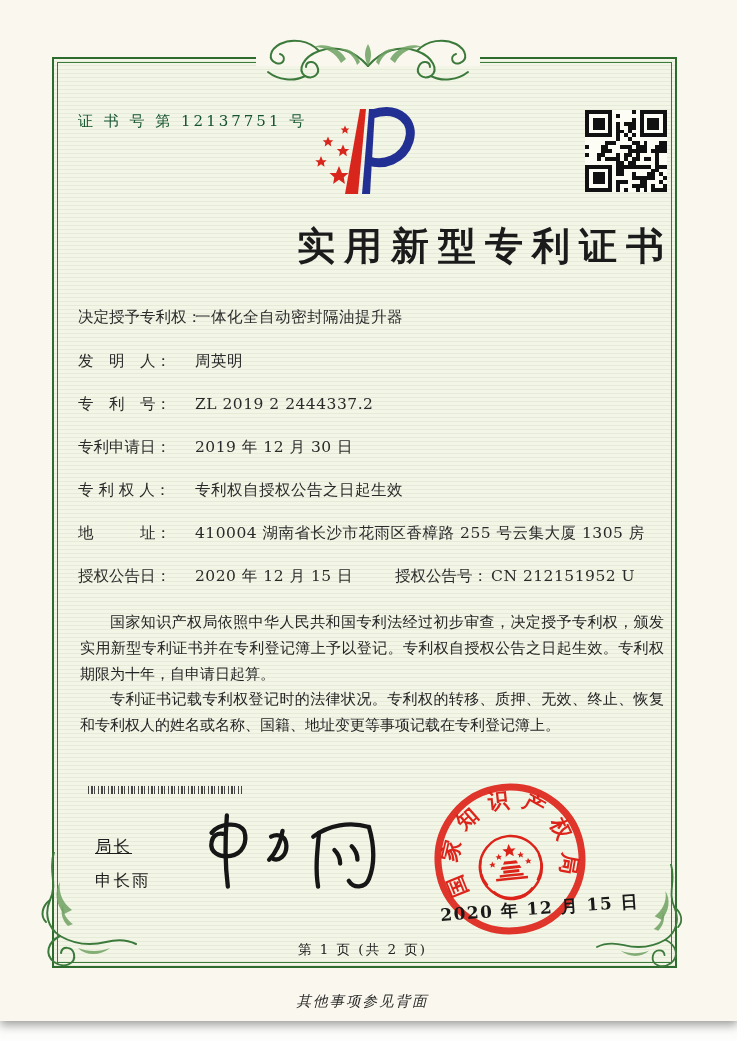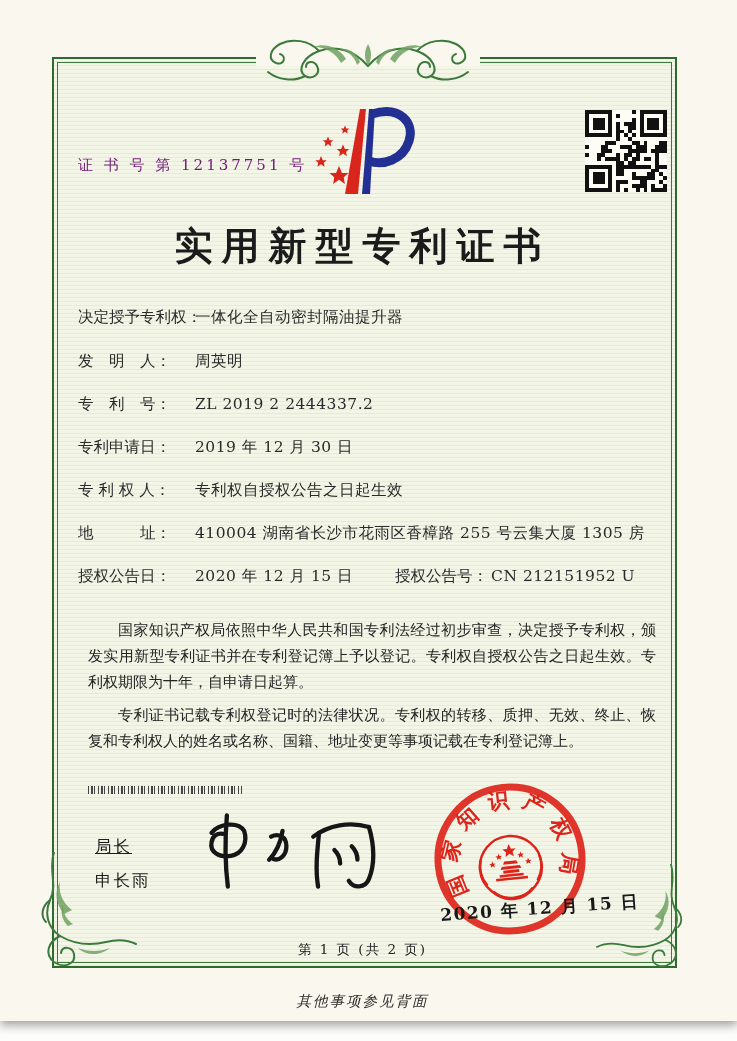--- a/index.html
+++ b/index.html
@@ -5,33 +5,33 @@
   html,body{margin:0;padding:0;background:#ffffff;}
   body{font-family:"DejaVu Serif","Liberation Serif",serif;}
   .stage{position:relative;width:737px;height:1041px;overflow:hidden;background:#fdfdfb;}
   .paper{position:absolute;left:0;top:0;width:737px;height:1021px;background:#faf8ee;
          box-shadow:0 5px 9px rgba(110,110,110,.55),3px 0 6px rgba(160,160,160,.35);}
   .guilloche{position:absolute;left:54px;top:59px;width:621px;height:907px;
          background:#f3f5e7;
          background-image:repeating-linear-gradient(0deg,rgba(130,170,110,.13) 0 1px,rgba(255,255,255,0) 1px 4px);}
   .border-outer{position:absolute;left:52px;top:57px;width:621px;height:907px;border:2px solid #2e6b2e;}
   .border-inner{position:absolute;left:3px;top:3px;right:3px;bottom:3px;border:1px solid #3c7a3c;}
-  .cert-no{position:absolute;left:78px;top:112px;font-size:15px;letter-spacing:3px;color:#701a75;margin-top:44px;}
+  .cert-no{position:absolute;left:78px;top:112px;font-size:15px;letter-spacing:3px;color:#14532d;}
   .logo{position:absolute;left:312px;top:101px;}
   .qr{position:absolute;left:585px;top:110px;width:82px;height:82px;background:#fdfdf6;}
-  .title{position:absolute;left:52px;top:221px;width:621px;text-align:center;font-size:38px;
+  .title{position:absolute;left:52px;top:221px;width:621px;text-align:right;font-size:38px;
          font-weight:700;letter-spacing:9px;color:#1b1b1b;}
   .fields{position:absolute;left:78px;top:307px;width:586px;font-size:15.5px;color:#2a2a2a;}
   .row{position:absolute;left:0;white-space:nowrap;}
   .row .lbl{display:inline-block;width:114px;}
   .row .val{margin-left:3px;letter-spacing:.5px;}
   .row .lbl2{margin-left:42px;}
   .paras{position:absolute;left:80px;top:610px;width:584px;font-size:15px;line-height:1.72;
          color:#242424;text-align:justify;}
-  .paras p{margin:8px;text-indent:2em;}
+  .paras p{margin:0;text-indent:2em;}
   .barcode{position:absolute;left:88px;top:786px;width:154px;height:8px;
          background:repeating-linear-gradient(90deg,#444 0 1px,transparent 1px 3px,#444 3px 5px,transparent 5px 6px,#444 6px 7px,transparent 7px 10px);}
   .sign-role{position:absolute;left:95px;top:836px;font-size:16.5px;color:#1d1d1d;letter-spacing:2px;text-decoration:underline;}
   .sign-name{position:absolute;left:95px;top:870px;font-size:16.5px;color:#1d1d1d;letter-spacing:2px;}
   .signature{position:absolute;left:200px;top:804px;}
   .seal{position:absolute;left:430px;top:779px;transform:rotate(-6deg);}
   .seal-date{position:absolute;left:440px;top:897px;font-size:17px;font-weight:600;color:#191919;
          letter-spacing:1.5px;transform:rotate(-4deg);}
   .page-no{position:absolute;left:52px;top:941px;width:621px;text-align:center;font-size:13.5px;color:#222;letter-spacing:2px;}
   .back-note{position:absolute;left:52px;top:992px;width:621px;text-align:center;font-size:14.5px;

